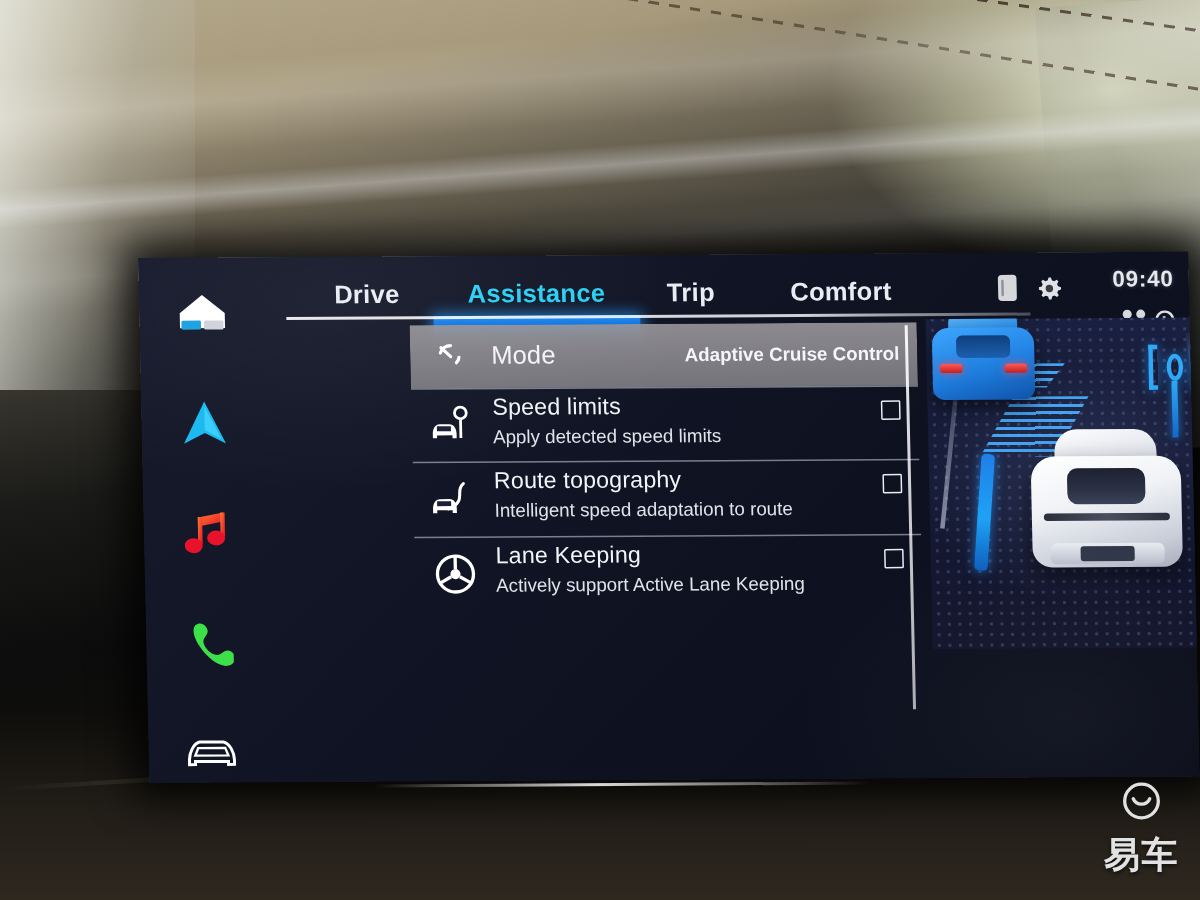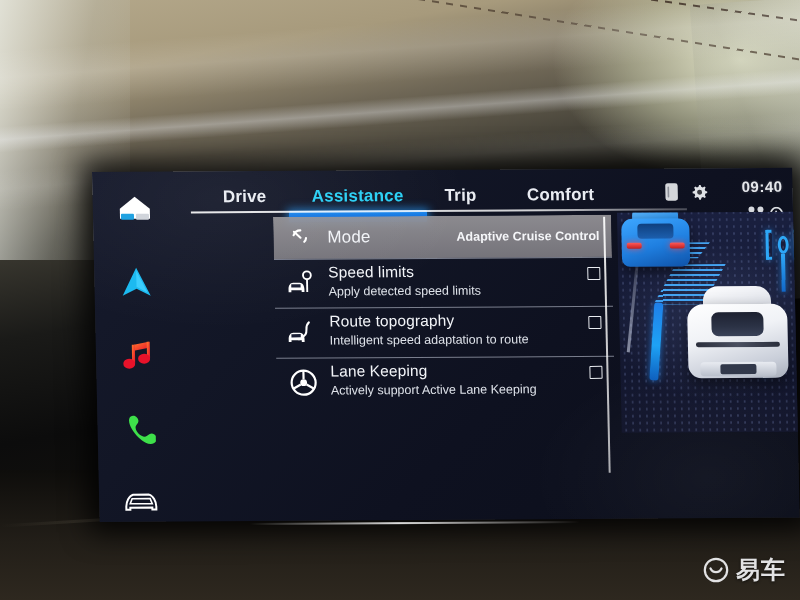--- a/index.html
+++ b/index.html
@@ -172,21 +172,21 @@
   #sign .brk.r { right:0; border-left:none; }
   #sign .cam { position:absolute; left:12px; top:6px; width:11px; height:18px; border-radius:50%;
     border:3px solid #2ea8f7; box-shadow:0 0 7px rgba(40,150,250,.6); }
 
   
   #bottomEdge { position:absolute; left:150px; bottom:-4px; width:330px; height:2px;
     background:linear-gradient(90deg, rgba(255,255,255,0) 0%, rgba(255,255,255,.85) 45%, rgba(255,255,255,0) 100%); }
 
   
   #watermark { position:absolute; right:14px; bottom:14px; display:flex; align-items:center; gap:7px;
-    opacity:.92; }
+    opacity:.92;flex-direction:column; }
   #wmText { color:#f2f3f5; font-size:24px; font-weight:700; letter-spacing:1px;
     text-shadow:0 1px 3px rgba(0,0,0,.7); }
 </style>
 </head>
 <body>
 
 <div id="photo">
   <div id="pillarL"></div>
   <div id="pillarR"></div>
   <div id="stitch"></div>

